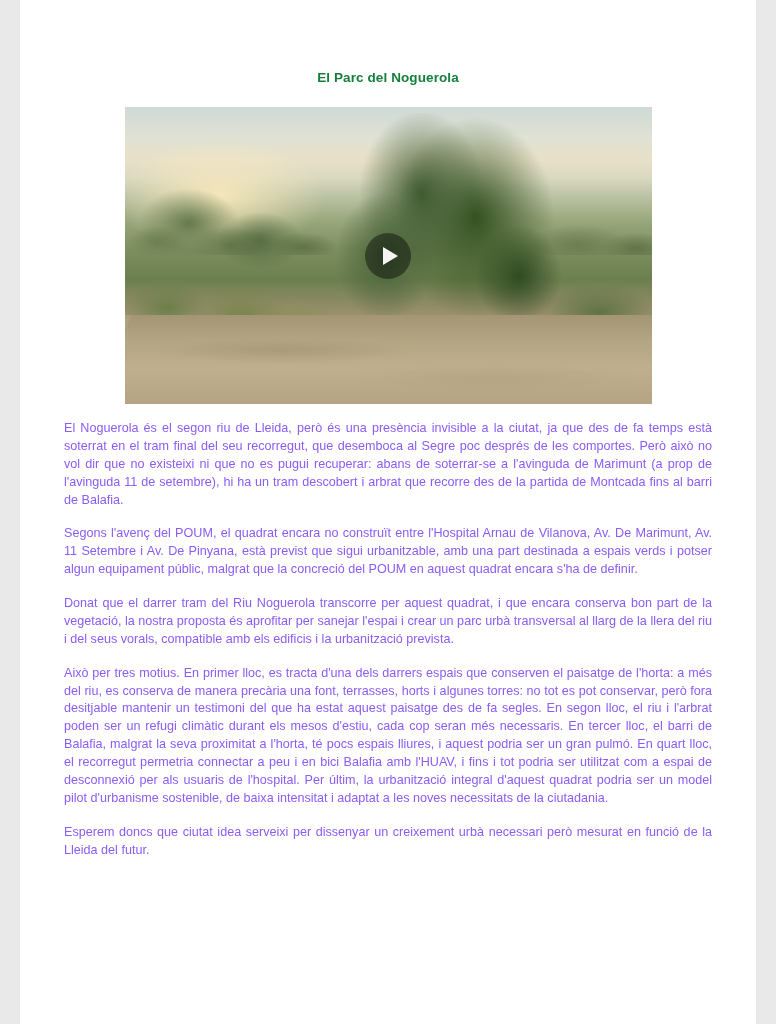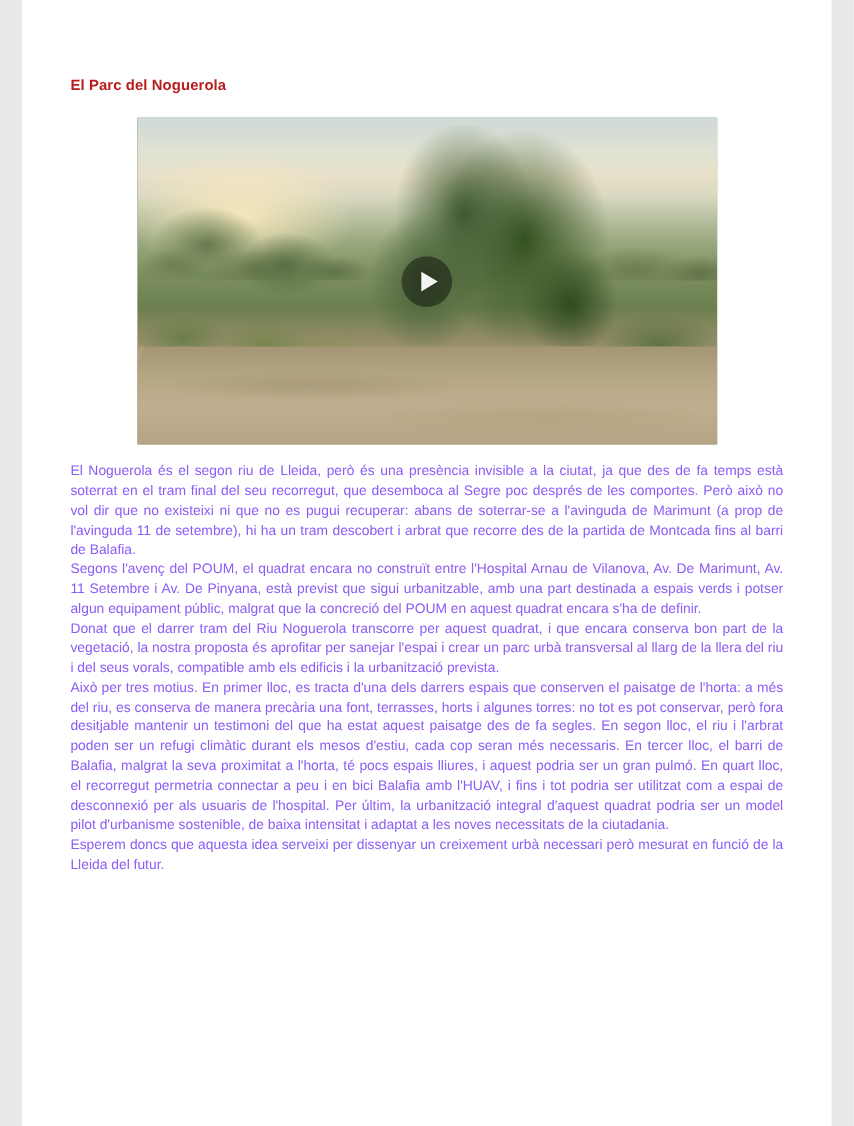--- a/index.html
+++ b/index.html
@@ -16,24 +16,24 @@
   .page {
     position: relative;
     width: 736px;
     margin: 0 auto;
     min-height: 1024px;
     background: #ffffff;
     box-sizing: border-box;
     padding: 70px 44px 30px 44px;
   }
   .doc-title {
-    text-align: left;
+    text-align: center;
     font-size: 13.5px;
     font-weight: bold;
-    color: #b91c1c;
+    color: #15803d;
     margin: 0 0 22px 0;
     letter-spacing: 0.1px;
   }
   .media-wrap {
     position: relative;
     width: 527px;
     height: 297px;
     margin: 0 auto 16px auto;
     overflow: hidden;
     background: #6b7a5a;
@@ -138,21 +138,21 @@
   }
   .body-text p {
     margin: 0;
     text-align: justify;
     font-size: 12.6px;
     line-height: 1.42;
     color: #8b5cf6;
     hyphens: auto;
   }
   .body-text p + p {
-    margin-top: 0px;
+    margin-top: 16px;
   }
 </style>
 </head>
 <body>
 
 <div class="page">
 
   <h1 class="doc-title">El Parc del Noguerola</h1>
 
   <div class="media-wrap">
@@ -165,16 +165,16 @@
     <div class="play-button">
       <div class="tri"></div>
     </div>
   </div>
 
   <div class="body-text">
     <p>El Noguerola és el segon riu de Lleida, però és una presència invisible a la ciutat, ja que des de fa temps està soterrat en el tram final del seu recorregut, que desemboca al Segre poc després de les comportes. Però això no vol dir que no existeixi ni que no es pugui recuperar: abans de soterrar-se a l'avinguda de Marimunt (a prop de l'avinguda 11 de setembre), hi ha un tram descobert i arbrat que recorre des de la partida de Montcada fins al barri de Balafia.</p>
     <p>Segons l'avenç del POUM, el quadrat encara no construït entre l'Hospital Arnau de Vilanova, Av. De Marimunt, Av. 11 Setembre i Av. De Pinyana, està previst que sigui urbanitzable, amb una part destinada a espais verds i potser algun equipament públic, malgrat que la concreció del POUM en aquest quadrat encara s'ha de definir.</p>
     <p>Donat que el darrer tram del Riu Noguerola transcorre per aquest quadrat, i que encara conserva bon part de la vegetació, la nostra proposta és aprofitar per sanejar l'espai i crear un parc urbà transversal al llarg de la llera del riu i del seus vorals, compatible amb els edificis i la urbanització prevista.</p>
     <p>Això per tres motius. En primer lloc, es tracta d'una dels darrers espais que conserven el paisatge de l'horta: a més del riu, es conserva de manera precària una font, terrasses, horts i algunes torres: no tot es pot conservar, però fora desitjable mantenir un testimoni del que ha estat aquest paisatge des de fa segles. En segon lloc, el riu i l'arbrat poden ser un refugi climàtic durant els mesos d'estiu, cada cop seran més necessaris. En tercer lloc, el barri de Balafia, malgrat la seva proximitat a l'horta, té pocs espais lliures, i aquest podria ser un gran pulmó. En quart lloc, el recorregut permetria connectar a peu i en bici Balafia amb l'HUAV, i fins i tot podria ser utilitzat com a espai de desconnexió per als usuaris de l'hospital. Per últim, la urbanització integral d'aquest quadrat podria ser un model pilot d'urbanisme sostenible, de baixa intensitat i adaptat a les noves necessitats de la ciutadania.</p>
-    <p>Esperem doncs que aquesta idea serveixi per dissenyar un creixement urbà necessari però mesurat en funció de la Lleida del futur.</p>
+    <p>Esperem doncs que ciutat idea serveixi per dissenyar un creixement urbà necessari però mesurat en funció de la Lleida del futur.</p>
   </div>
 
 </div>
 
 </body></html>

